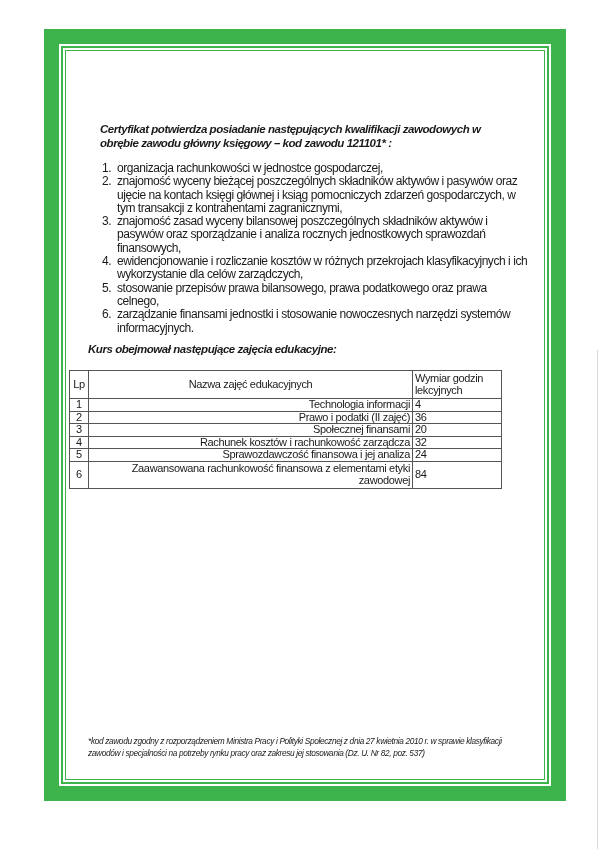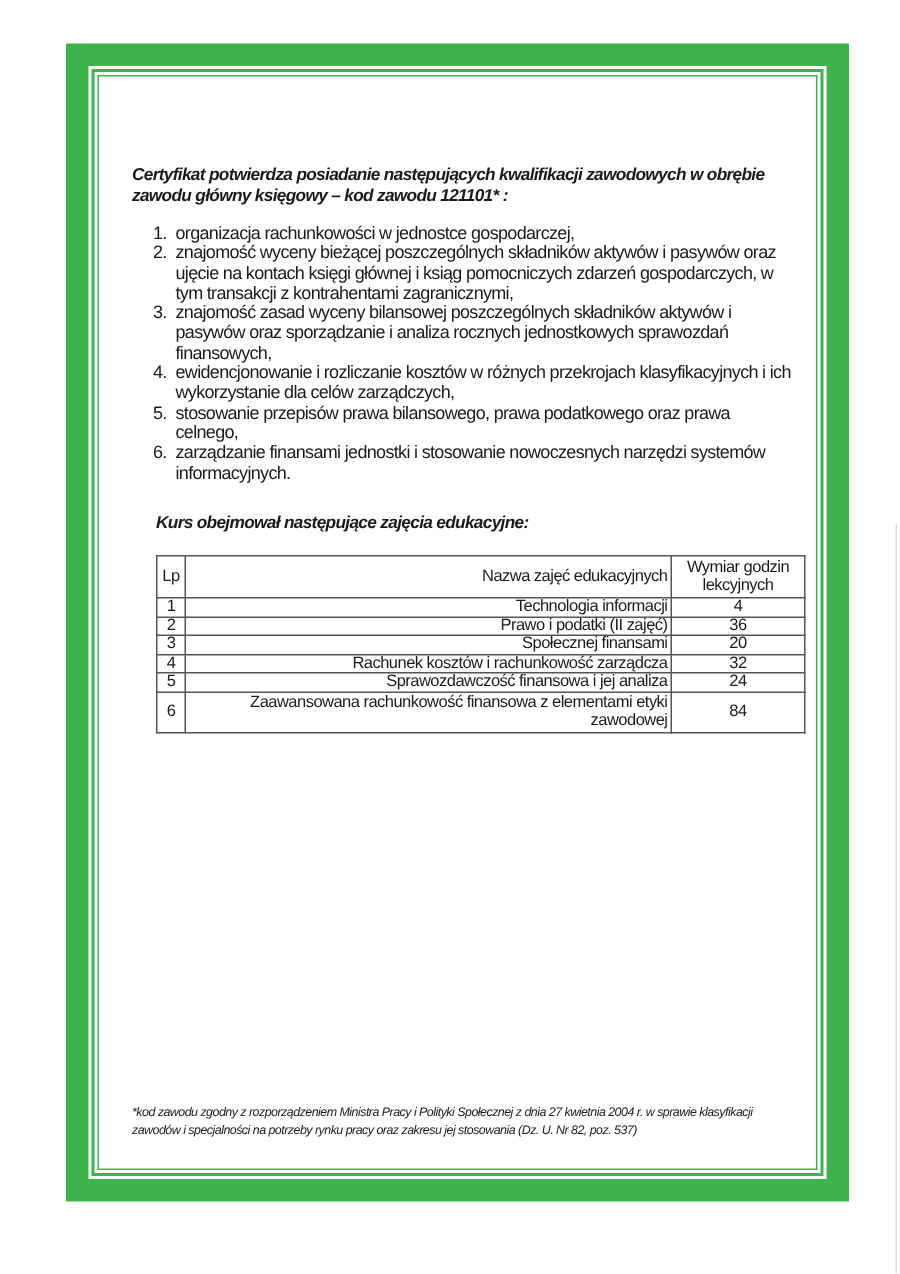--- a/index.html
+++ b/index.html
@@ -15,45 +15,45 @@
     .frame-line1 { position:absolute; left:17px; top:17px; right:17px; bottom:17px; background:#3cb44b; }
     .frame-gap2 { position:absolute; left:19px; top:19px; right:19px; bottom:19px; background:#ffffff; }
     .frame-line2 { position:absolute; left:21px; top:21px; right:21px; bottom:21px; background:#3cb44b; }
     .frame-inner { position:absolute; left:22px; top:22px; right:22px; bottom:22px; background:#ffffff; }
 
     .scan-edge { position:absolute; left:597px; top:350px; width:1px; height:499px; background:#d8d8d8; }
 
     .content { position:absolute; left:88px; top:110px; width:440px; }
     .intro {
       font-style:italic; font-weight:bold; font-size:11.5px; line-height:14px;
-      letter-spacing:-0.45px; margin:0;
+      letter-spacing:-0.45px; margin:12px;
     }
     ol.quals {
       margin:11px 0 0 0; padding:0 0 0 26px; font-weight:normal; font-size:12px; line-height:13.3px;
       letter-spacing:-0.45px;
     }
     ol.quals li { padding-left:3px; }
     .course-title {
-      position:absolute; left:104px; top:343px; font-style:italic; font-weight:bold; font-size:11.5px;
+      position:absolute; left:88px; top:343px; font-style:italic; font-weight:bold; font-size:11.5px;
       letter-spacing:-0.45px; margin:0;
     }
 
     table.courses {
-      position:absolute; left:104px; top:370px; width:433px; border-collapse:collapse;
+      position:absolute; left:69px; top:370px; width:433px; border-collapse:collapse;
       font-size:11px; letter-spacing:-0.35px;
     }
     table.courses td, table.courses th {
       border:1px solid #555; padding:0 2px; line-height:11.5px; font-weight:normal;
     }
     table.courses th { height:27px; }
     table.courses td { height:10.5px; }
     .c-lp { width:14px; text-align:center; }
     .c-name { text-align:right; }
-    .c-hours { width:84px; text-align:center; }
-    th.c-name { }
+    .c-hours { width:84px; text-align:left; }
+    th.c-name { text-align:center; }
     tr.total td { font-weight:bold; height:13px; }
     tr.total .c-name { text-align:center; }
     tr.tall td { height:26px; }
 
     .footnote {
       position:absolute; left:88px; top:735px; width:440px; font-style:italic; font-size:8.3px;
       line-height:12px; letter-spacing:-0.35px; margin:0;
     }
   </style>
 </head>
@@ -115,13 +115,13 @@
     <td class="c-hours">24</td>
   </tr>
   <tr class="tall">
     <td class="c-lp">6</td>
     <td class="c-name">Zaawansowana rachunkowość finansowa z elementami etyki zawodowej</td>
     <td class="c-hours">84</td>
   </tr>
 </tbody>
   </table>
 
-<p class="footnote">*kod zawodu zgodny z rozporządzeniem Ministra Pracy i Polityki Społecznej z dnia 27 kwietnia 2004 r. w sprawie klasyfikacji zawodów i specjalności na potrzeby rynku pracy oraz zakresu jej stosowania (Dz. U. Nr 82, poz. 537)</p>
+<p class="footnote">*kod zawodu zgodny z rozporządzeniem Ministra Pracy i Polityki Społecznej z dnia 27 kwietnia 2010 r. w sprawie klasyfikacji zawodów i specjalności na potrzeby rynku pracy oraz zakresu jej stosowania (Dz. U. Nr 82, poz. 537)</p>
 
 </body></html>

